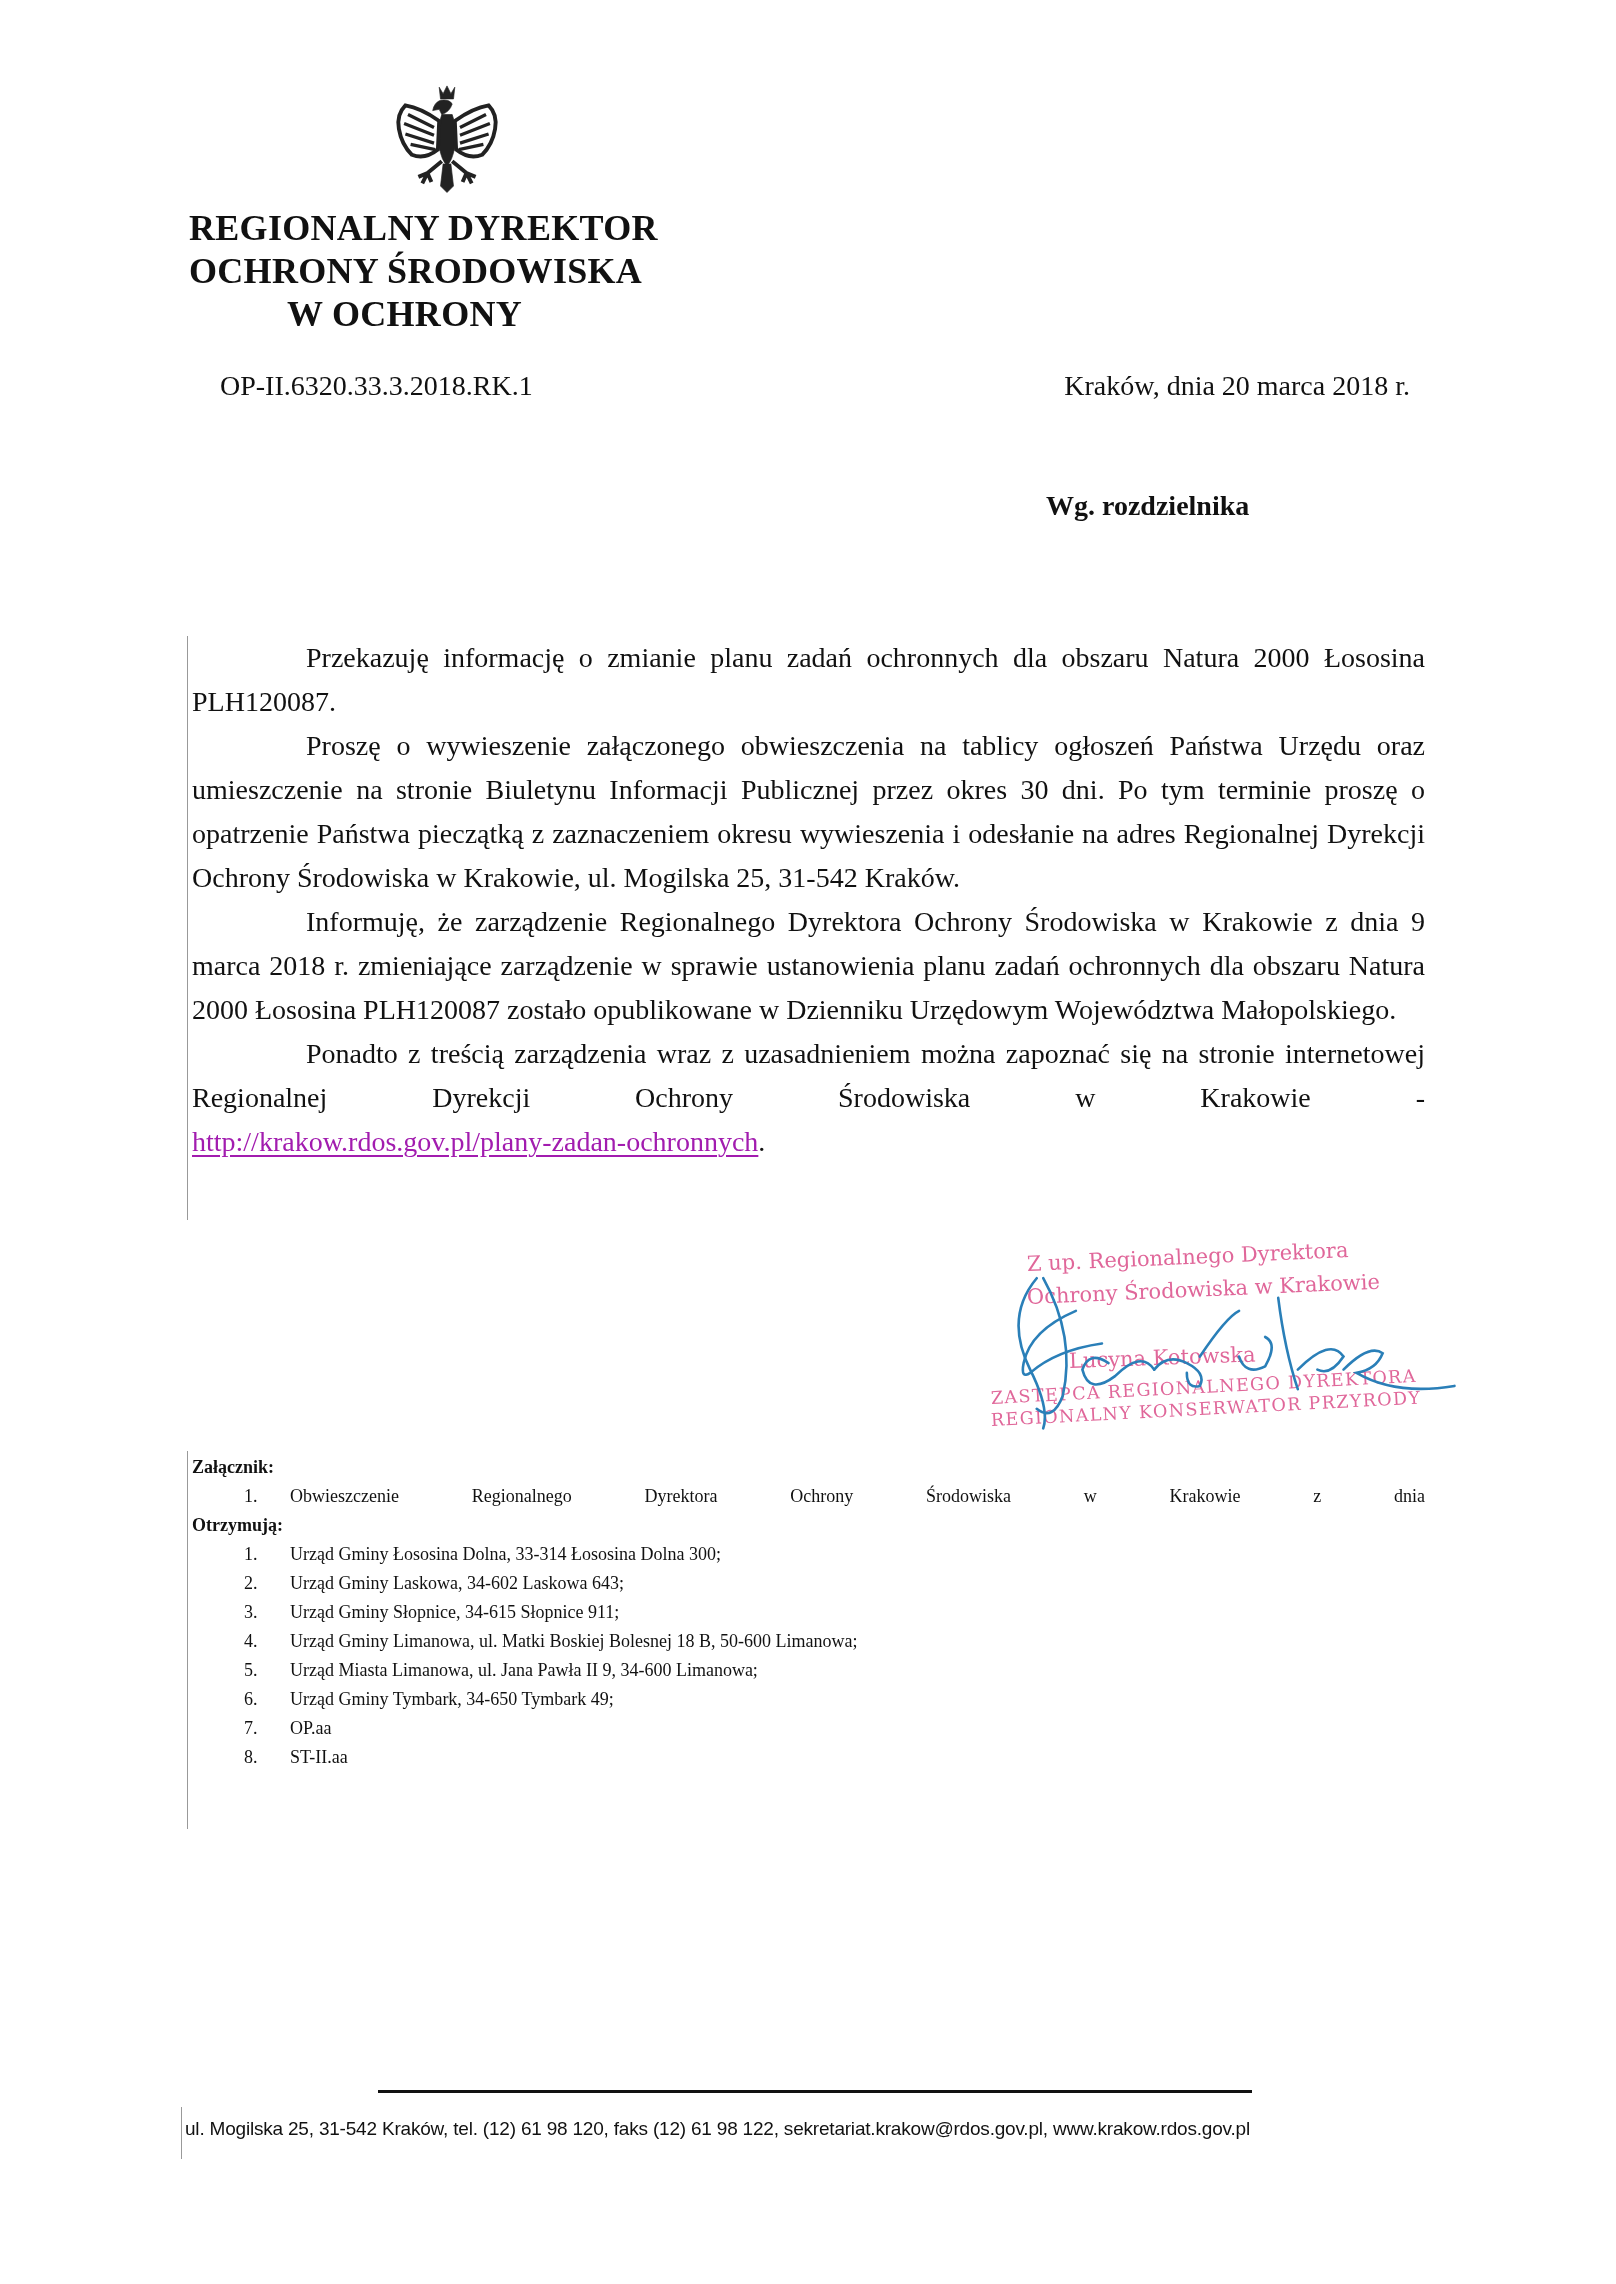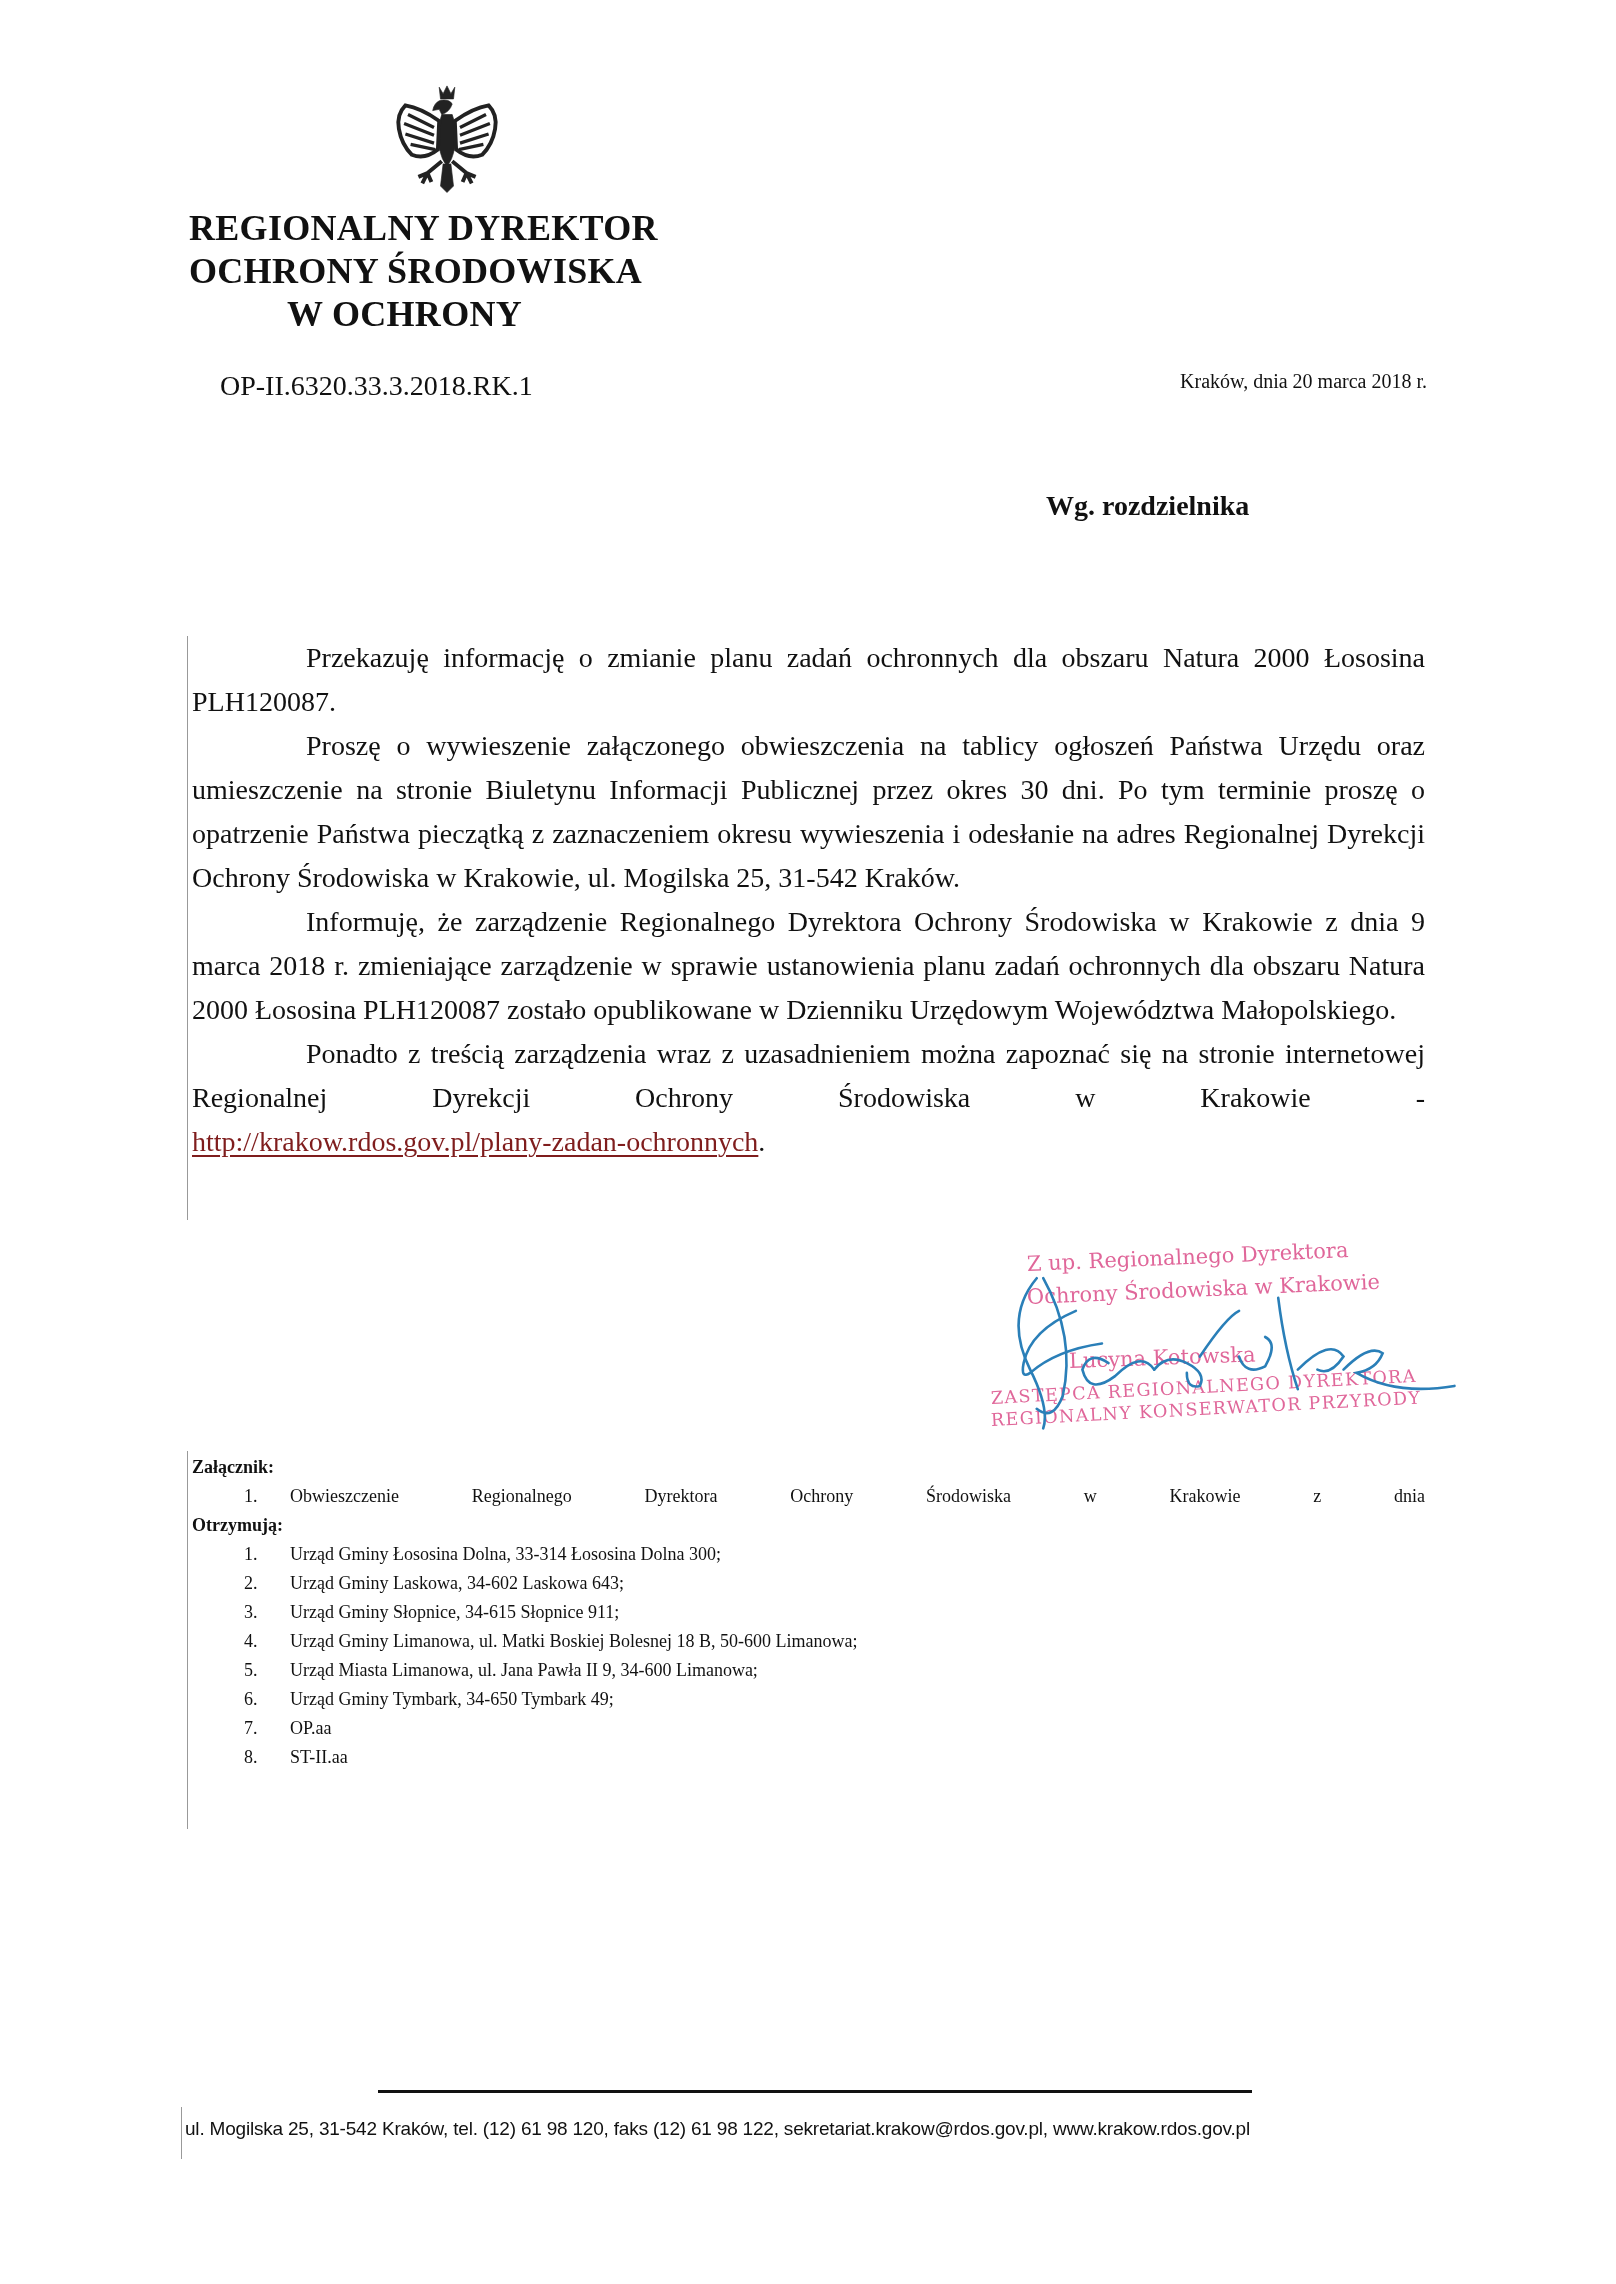--- a/index.html
+++ b/index.html
@@ -4,27 +4,27 @@
   <style>
     html, body { margin: 0; padding: 0; background: #ffffff; }
     body { width: 1616px; height: 2284px; position: relative; overflow: hidden;
            font-family: "Liberation Serif", "DejaVu Serif", serif; color: #111; }
     .abs { position: absolute; }
     .emblem { left: 382px; top: 82px; width: 130px; height: 117px; }
     .heading { left: 189px; top: 207px; font-weight: bold; font-size: 36px; line-height: 43px; letter-spacing: 0.3px; }
     .heading div { white-space: nowrap; }
     .heading .l3 { padding-left: 98px; }
     .ref { left: 220px; top: 370px; font-size: 28px; }
-    .date { right: 189px; top: 370px; font-size: 20px; }
+    .date { right: 206px; top: 370px; font-size: 28px; }
     .recipient { left: 1046px; top: 490px; font-size: 28px; font-weight: bold; }
     .margin-line { left: 187px; width: 1.3px; background: #999; }
     .body-text { left: 192px; top: 636px; width: 1233px; font-size: 28px; line-height: 44px; text-align: justify; }
     .body-text p { margin: 0; text-indent: 114px; }
     .body-text p.link-line { text-indent: 0; }
-    .link { text-decoration: underline; text-decoration-thickness: 2px; text-underline-offset: 3.9px; color: #7f1d1d; }
+    .link { text-decoration: underline; text-decoration-thickness: 2px; text-underline-offset: 3.9px; color: #a21caf; }
     .stamp { left: 991px; top: 1239px; width: 470px; height: 209px; }
     .stamp .s { position: absolute; color: #e0679a; font-family: "DejaVu Serif", serif; white-space: nowrap; transform-origin: left center; }
     .stamp .s1 { left: 36px; top: 13px; font-size: 21px; transform: rotate(-2.5deg); }
     .stamp .s2 { left: 36px; top: 46px; font-size: 21px; transform: rotate(-2.5deg); }
     .stamp .s3 { left: 78px; top: 110px; font-size: 21px; transform: rotate(-2deg); }
     .stamp .s4 { left: 0px; top: 149px; font-size: 17.6px; letter-spacing: 1.3px; transform: rotate(-3deg); }
     .stamp .s5 { left: 0px; top: 171px; font-size: 17.6px; letter-spacing: 1.3px; transform: rotate(-3deg); }
     .stamp svg { position: absolute; left: 0; top: 0; }
     .attach { left: 192px; top: 1453px; width: 1233px; font-size: 18px; line-height: 29px; }
     .attach .label { font-weight: bold; }

